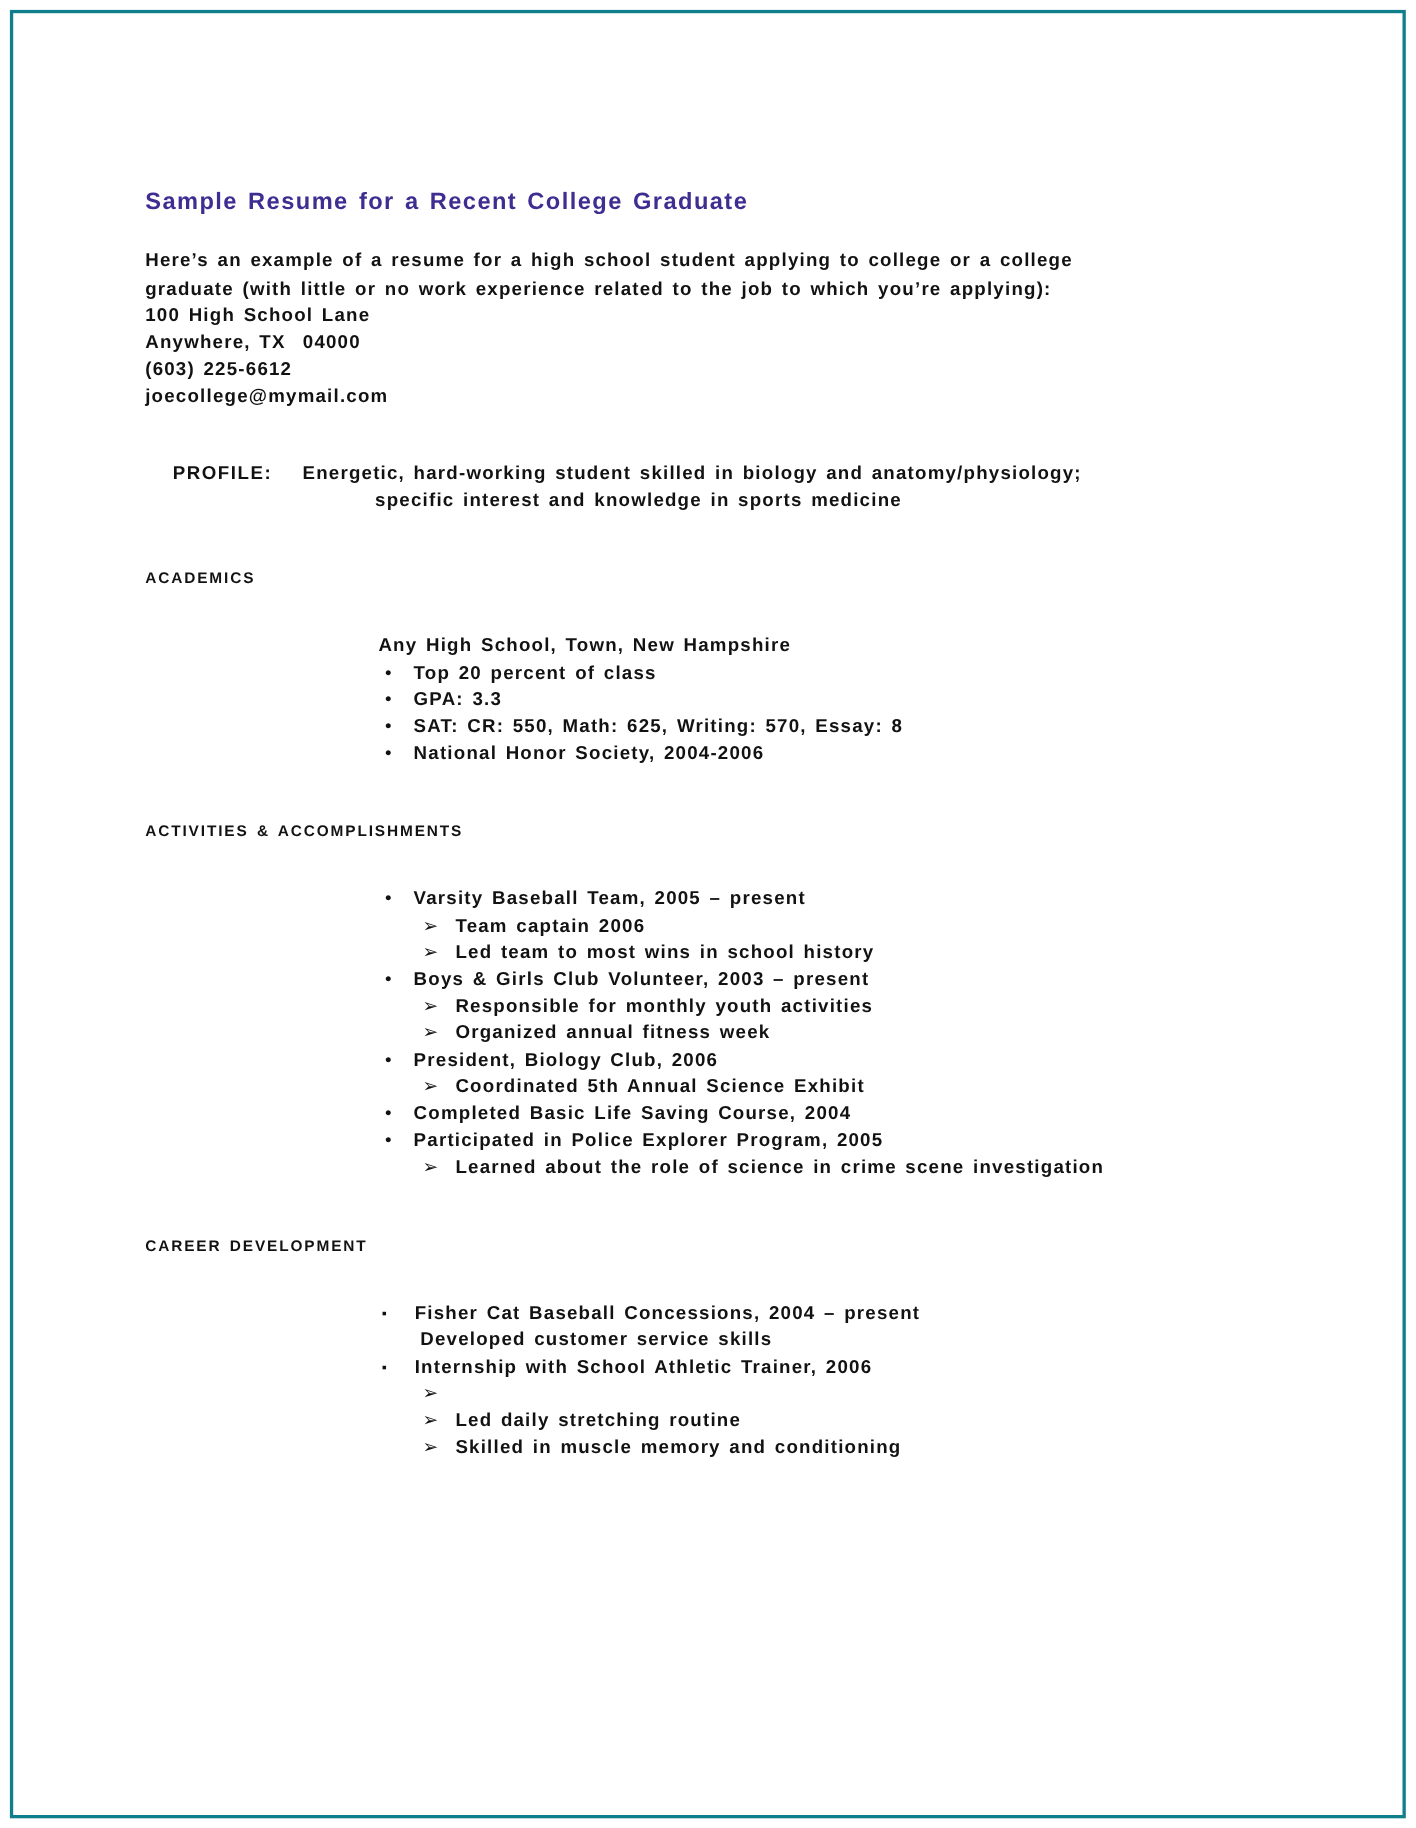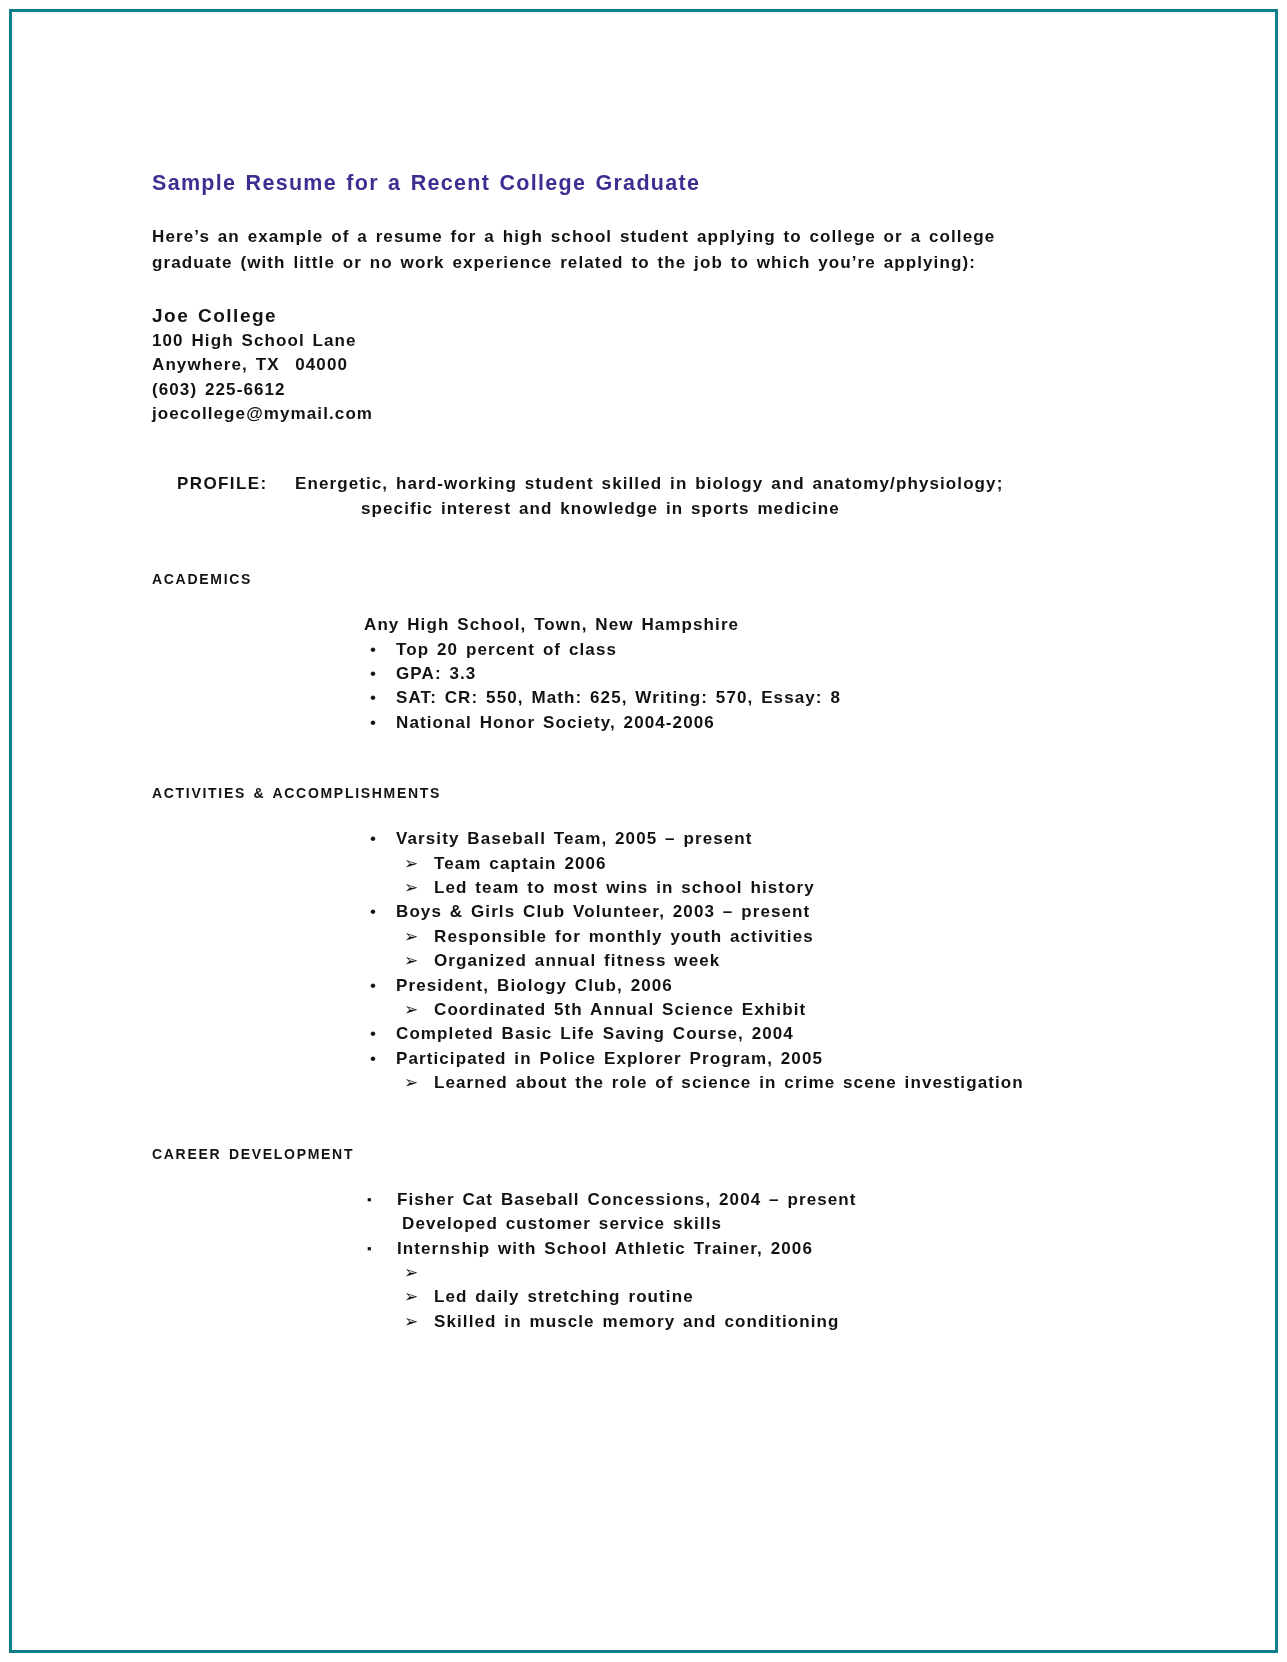--- a/index.html
+++ b/index.html
@@ -1,29 +1,29 @@
 <!DOCTYPE html>
 <html style="--border: #0f7f8b; --title: #3f2d91;"><head>
 <meta charset="utf-8">
 <style>
   * { margin:0; padding:0; box-sizing:border-box; }
   html,body { background:#ffffff; }
   body { font-family:"Liberation Sans","DejaVu Sans",sans-serif; }
   .screen { position:relative; width:1287px; height:1662px; background:#ffffff; overflow:hidden; }
   .frame { position:absolute; inset:9px; border:3px solid var(--border,#0f7f8b); pointer-events:none; }
-  .content { position:absolute; left:152px; top:170px; width:965px; color:#121212; font-size:17px; letter-spacing:1.1px; word-spacing:2px; }
+  .content { position:absolute; left:132px; top:170px; width:965px; color:#121212; font-size:17px; letter-spacing:1.1px; word-spacing:2px; }
   .doc-title { color:var(--title,#3f2d91); font-size:21.5px; font-weight:bold; letter-spacing:1.3px; line-height:26px; }
   .intro { margin-top:28px; line-height:25.5px; }
   .name { margin-top:28px; font-size:19px; font-weight:bold; letter-spacing:1.5px; line-height:26px; }
   .contact-line { line-height:24.3px; }
   .profile { display:flex; margin-top:45px; margin-left:25px; line-height:25px; }
   .profile-label { font-weight:bold; width:118px; flex:0 0 auto; letter-spacing:1.4px; }
   .profile-line2 { margin-left:66px; }
   .section-heading { font-weight:bold; font-size:14px; letter-spacing:1.7px; margin-top:46px; line-height:25px; }
-  .section-body { margin-left:212px; margin-top:21px; }
+  .section-body { margin-left:212px; margin-top:37px; }
   .line { display:flex; line-height:24.4px; }
   .txt { white-space:pre-wrap;font-weight:bold; }
   .marker { flex:0 0 auto; }
   .l1 .marker { width:32px; padding-left:6px; }
   .l1s .marker { width:33px; padding-left:3px; font-size:13px; }
   .l2 { margin-left:40px; }
   .l2 .marker { width:30px; }
   .lplain { margin-left:38px; }
 </style>
 </head>
@@ -34,21 +34,20 @@
 
   <div class="content">
 
     <div class="doc-title">Sample Resume for a Recent College Graduate</div>
 
     <div class="intro">
       <div class="txt">Here’s an example of a resume for a high school student applying to college or a college</div>
       <div class="txt">graduate (with little or no work experience related to the job to which you’re applying):</div>
     </div>
 
-    <div class="name">Joe College</div>
     <div class="contact-line txt">100 High School Lane</div>
     <div class="contact-line txt">Anywhere, TX  04000</div>
     <div class="contact-line txt">(603) 225-6612</div>
     <div class="contact-line txt">joecollege@mymail.com</div>
 
     <div class="profile">
       <span class="profile-label">PROFILE:</span>
       <div>
         <div class="txt">Energetic, hard-working student skilled in biology and anatomy/physiology;</div>
         <div class="txt profile-line2">specific interest and knowledge in sports medicine</div>

